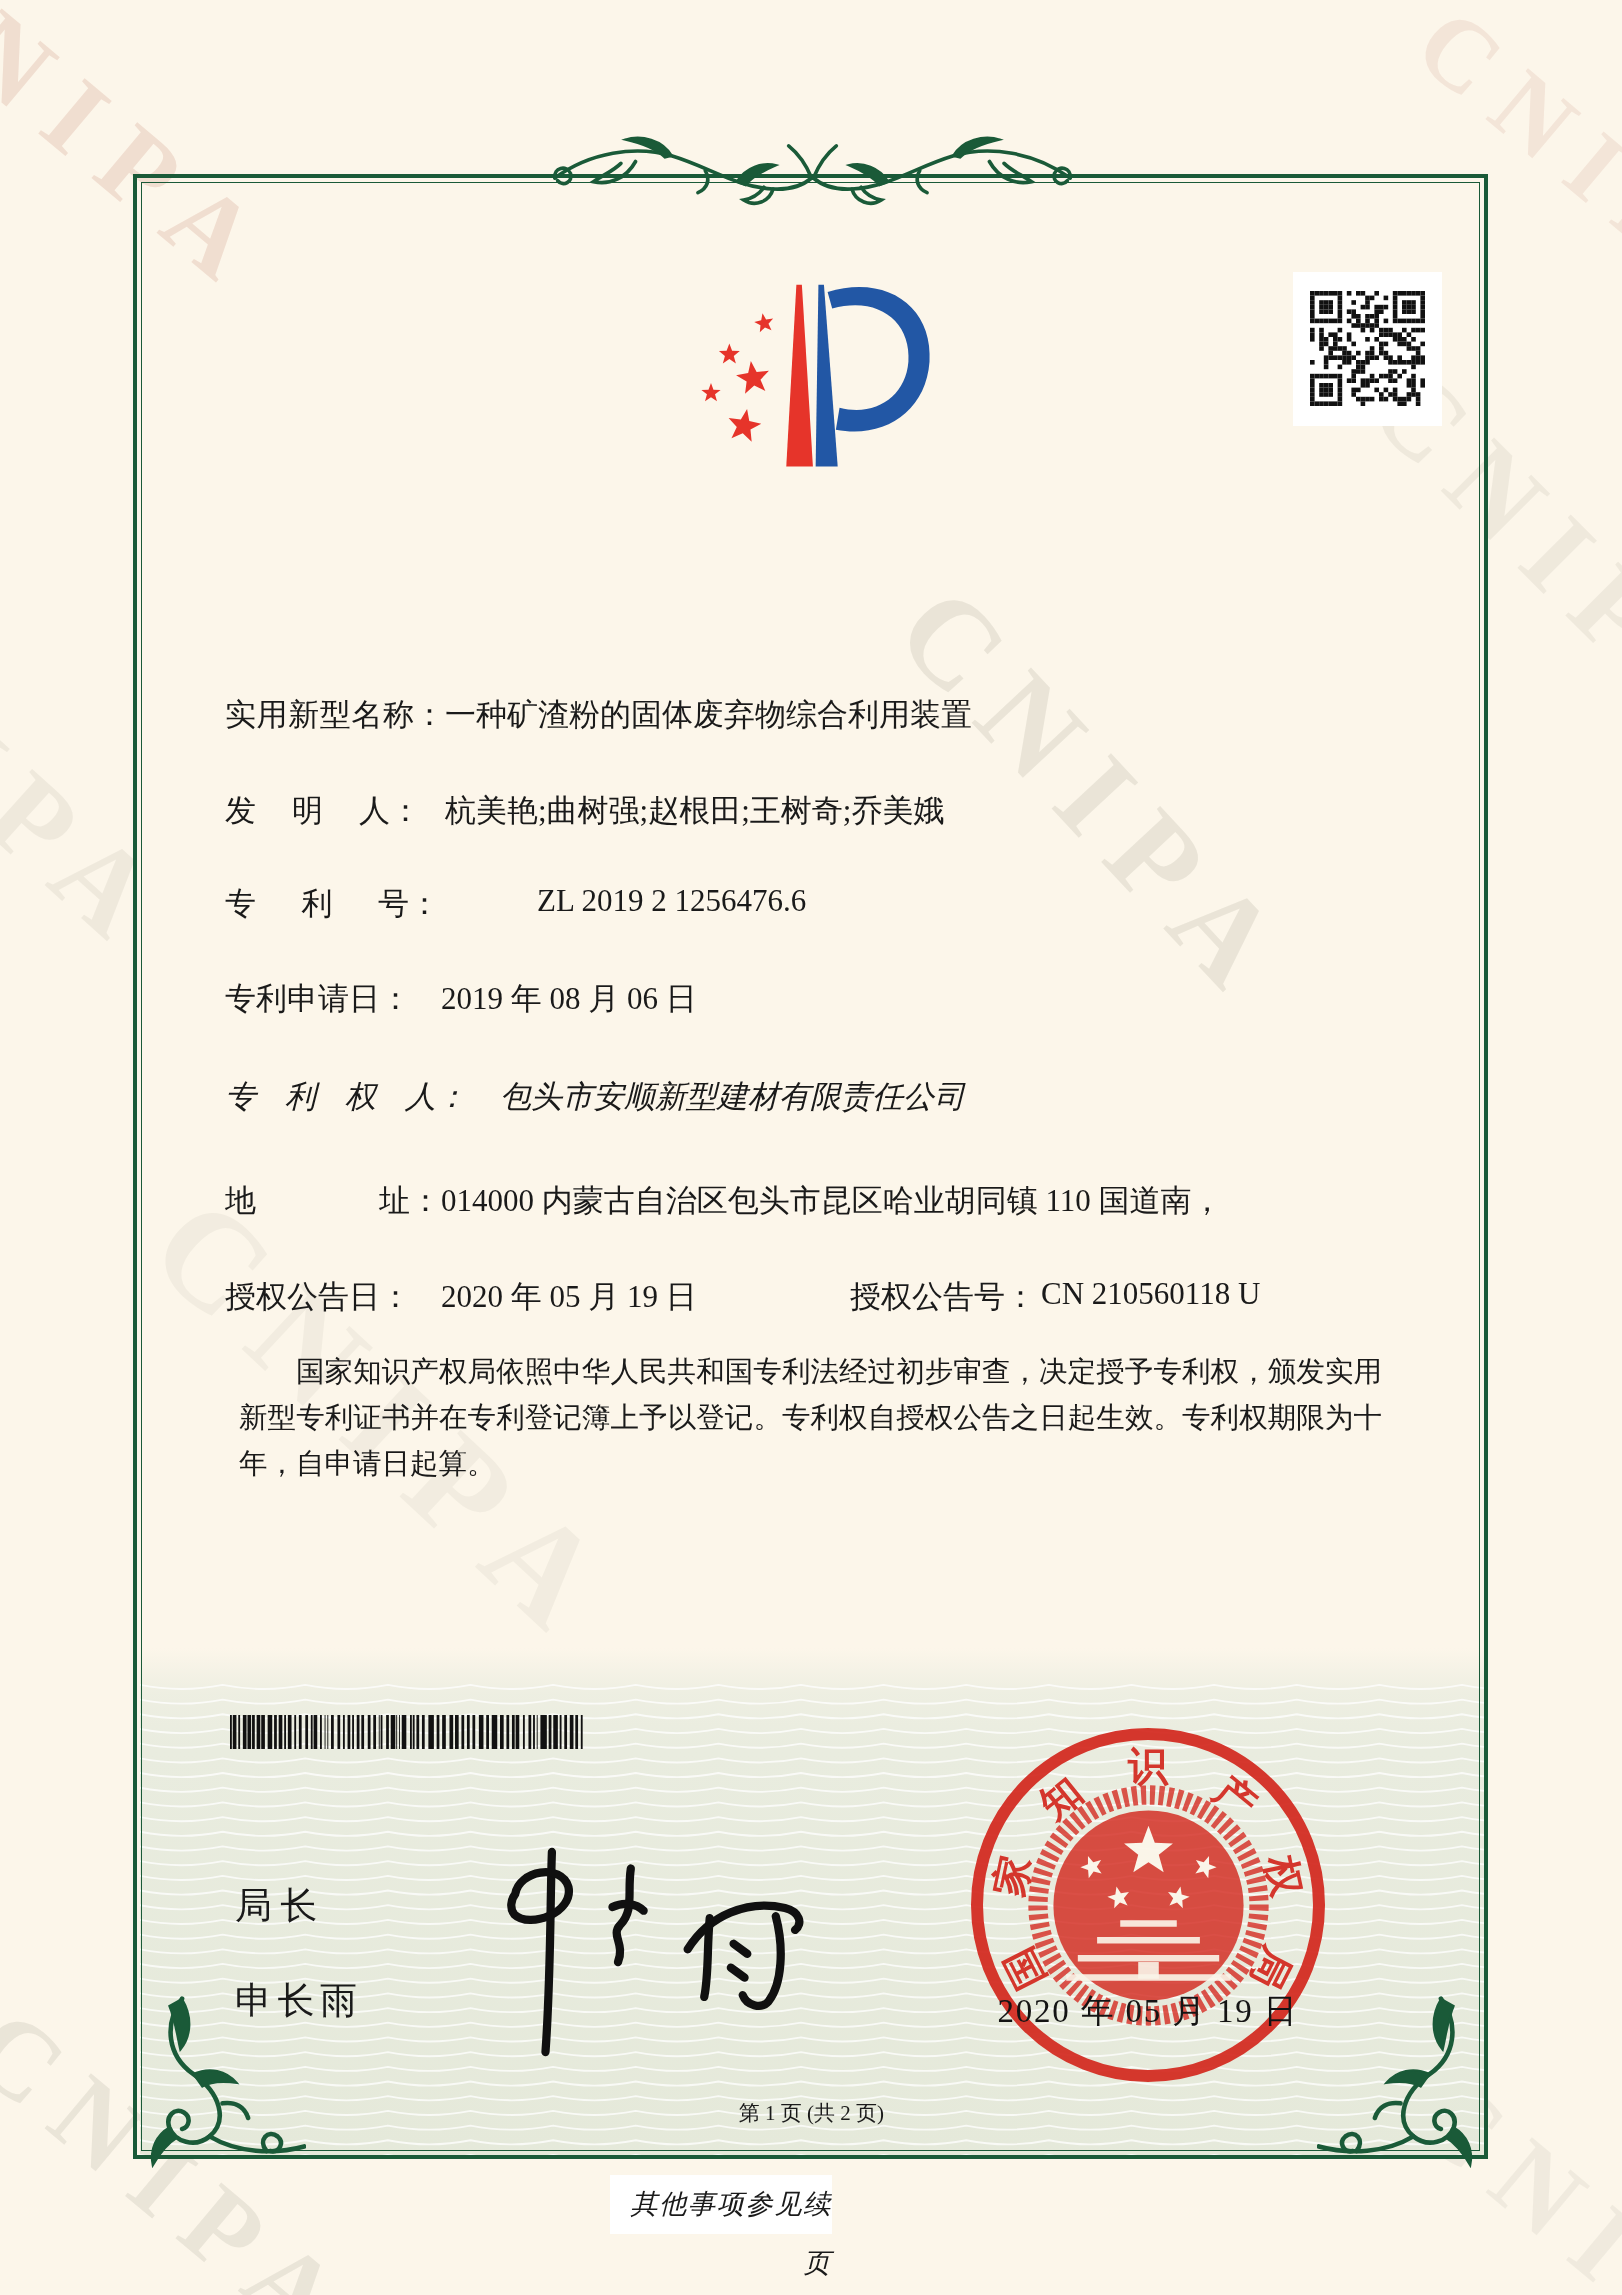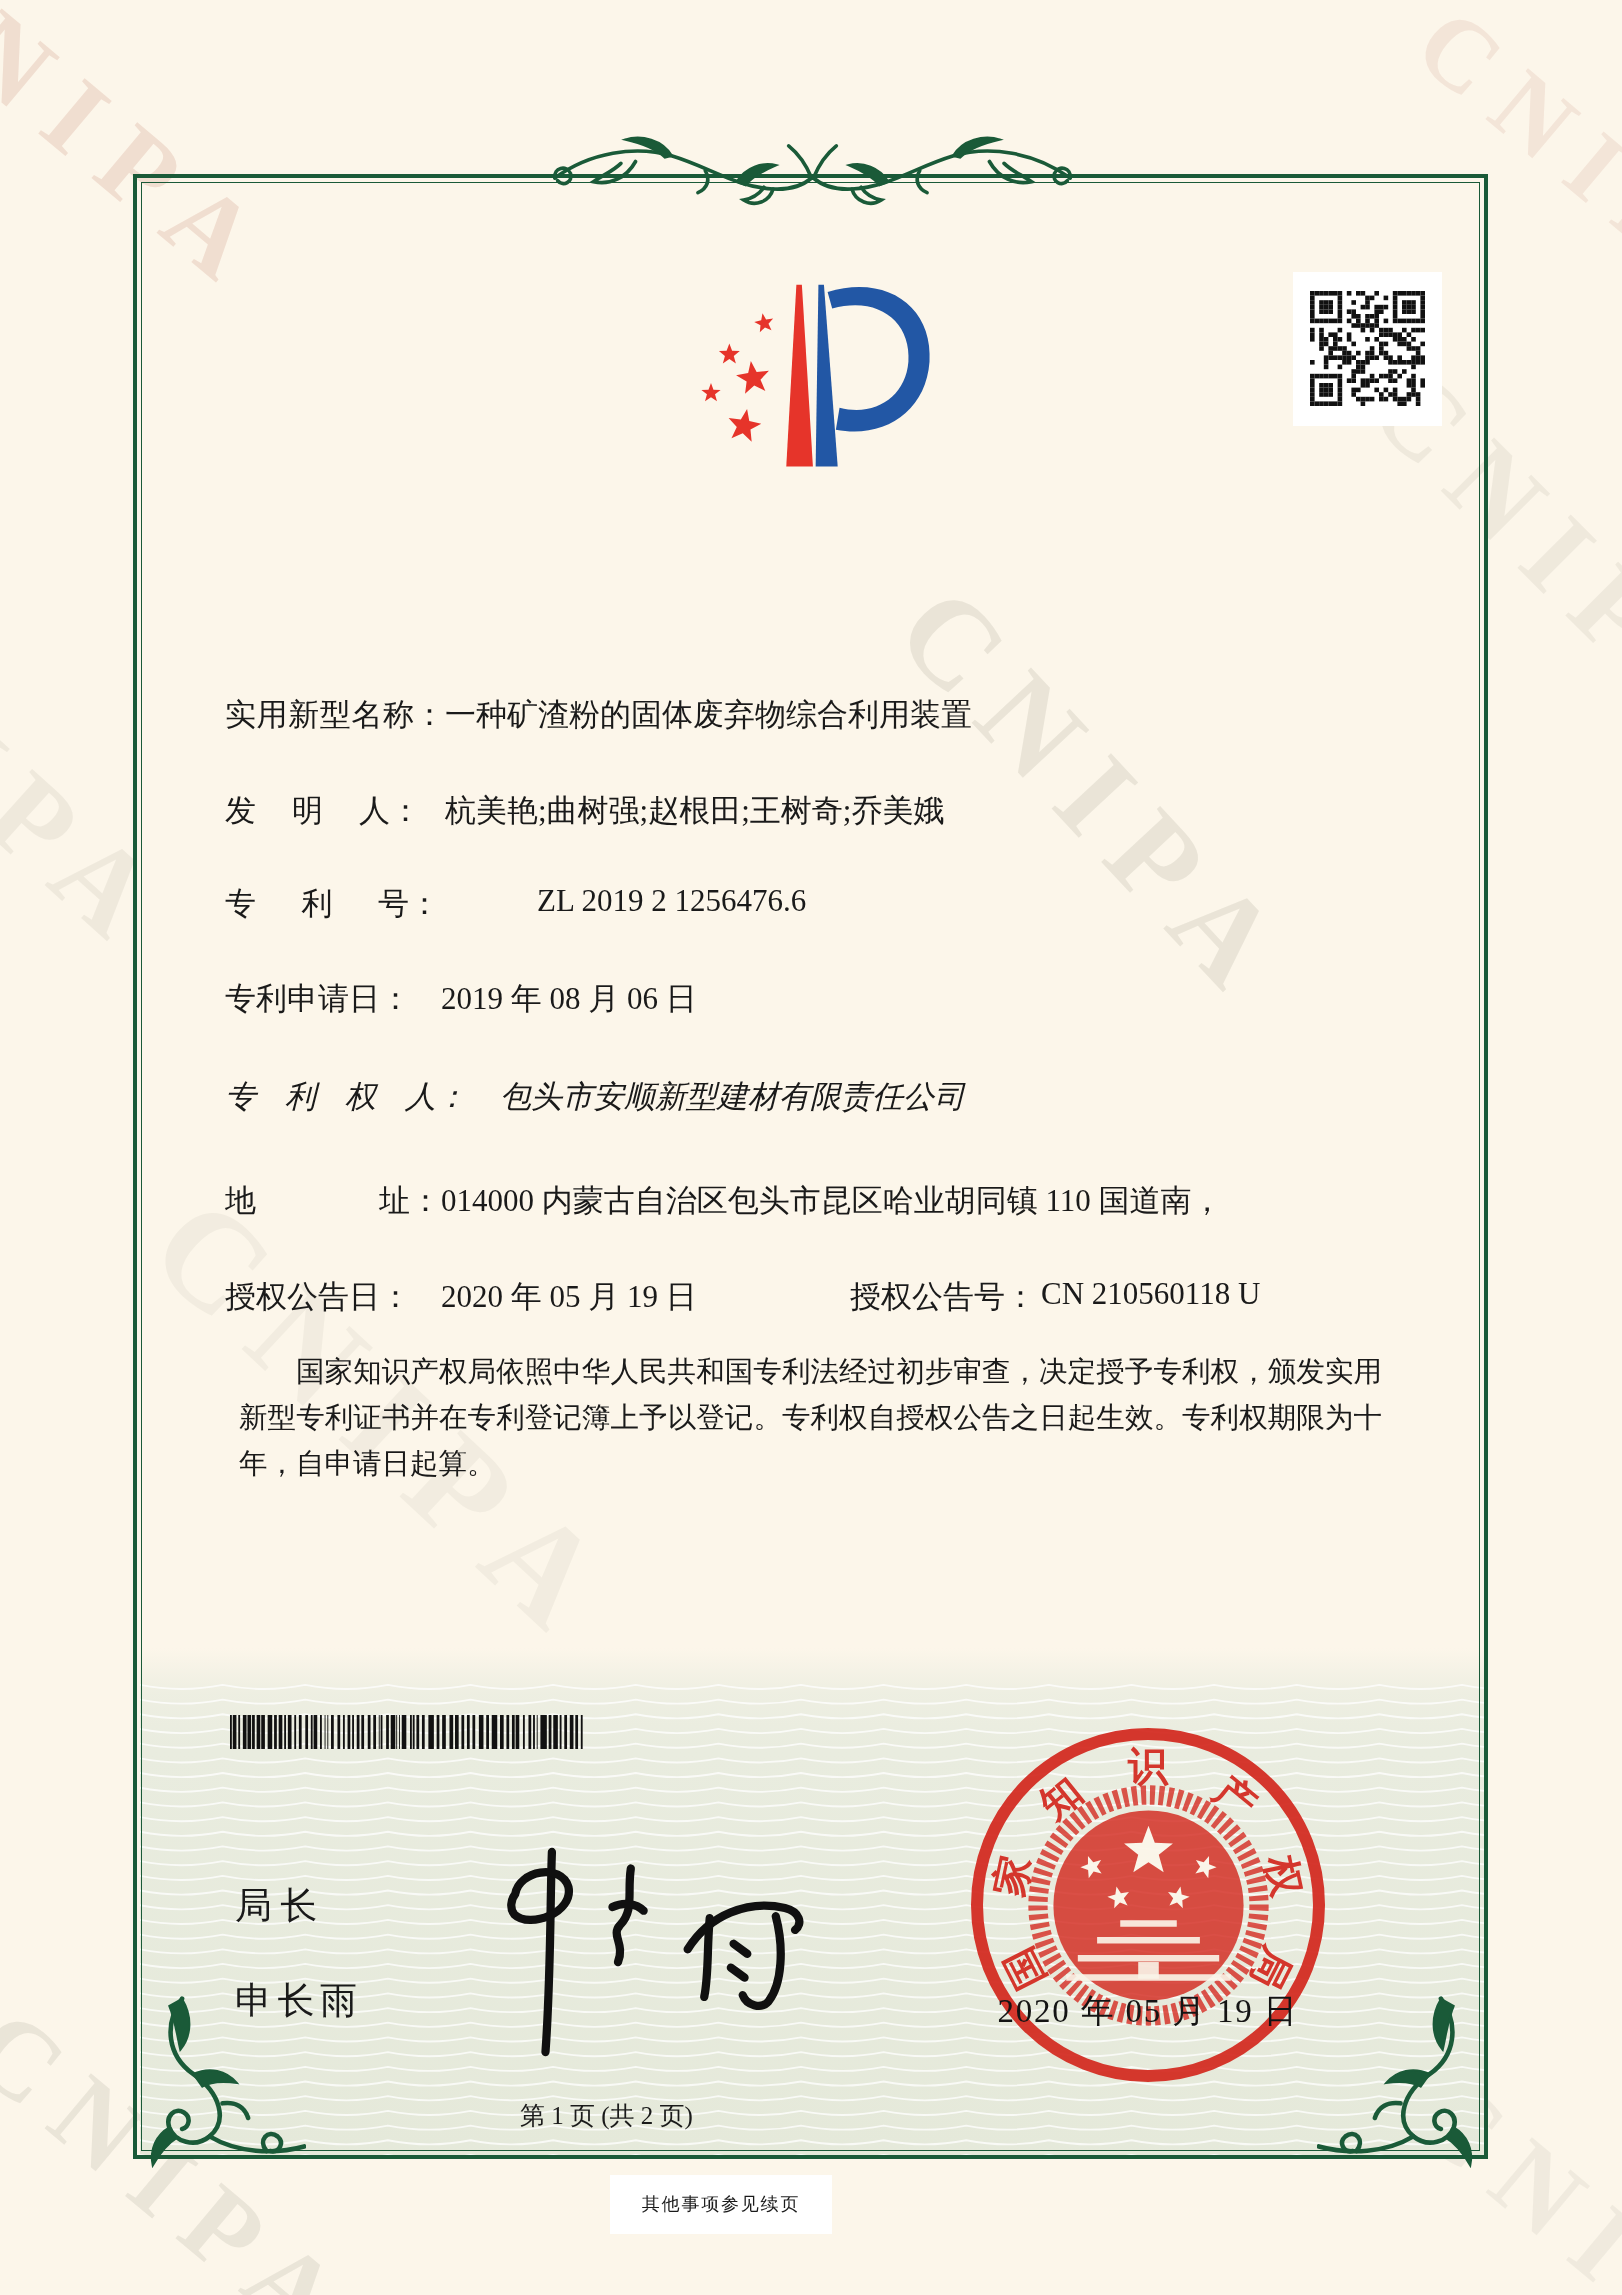--- a/index.html
+++ b/index.html
@@ -38,23 +38,23 @@
             font-family:"Liberation Sans","DejaVu Sans",sans-serif;z-index:4;text-align:center;}
   .dirname{position:absolute;left:235px;top:1976px;font-size:37px;letter-spacing:5.5px;
            font-family:"Liberation Sans","DejaVu Sans",sans-serif;z-index:4;}
   .sig{position:absolute;left:473px;top:1837px;z-index:4;}
   .seal{position:absolute;left:971px;top:1728px;width:354px;height:354px;z-index:5;opacity:.92;}
   .seal .ring{position:absolute;inset:0;border:12px solid #d3271d;border-radius:50%;box-sizing:border-box;}
   .seal .schar{position:absolute;width:42px;height:42px;font-size:40px;line-height:42px;font-weight:bold;
                color:#d3271d;text-align:center;font-family:"Liberation Serif",serif;}
   .sealdate{position:absolute;left:992px;top:1989px;width:312px;text-align:center;font-size:33px;
             letter-spacing:1.8px;color:#141414;z-index:6;}
-  .pagenum{position:absolute;left:520px;top:2099px;width:335px;text-align:left;font-size:25px;z-index:4;}
+  .pagenum{position:absolute;left:549px;top:2099px;width:335px;text-align:right;font-size:21px;z-index:4;}
   .footbox{position:absolute;left:610px;top:2175px;width:222px;height:59px;background:#ffffff;z-index:4;}
-  .footbox div{width:100%;text-align:center;font-size:18px;line-height:59px;letter-spacing:1.8px;}
+  .footbox div{width:100%;text-align:right;font-size:27px;line-height:59px;letter-spacing:1.8px;font-style:italic;}
 </style>
 </head>
 <body>
 
 <div class="page">
 
   <span class="wm" style="left:-64px;top:-83px;font-size:110px;letter-spacing:27.5px;color:#efdacc;opacity:.85;transform:rotate(40deg);">CNIPA</span>
   <span class="wm" style="left:1469px;top:-14.7px;font-size:101px;letter-spacing:24px;color:#f2e1d4;opacity:.8;transform:rotate(40deg);">CNIPA</span>
   <span class="wm" style="left:973px;top:560px;font-size:124px;letter-spacing:26px;color:#dcd7c9;opacity:.55;transform:rotate(47deg);">CNIPA</span>
   <span class="wm" style="left:1437px;top:340px;font-size:115px;letter-spacing:24px;color:#e3ddd0;opacity:.5;transform:rotate(45deg);">CNIPA</span>

